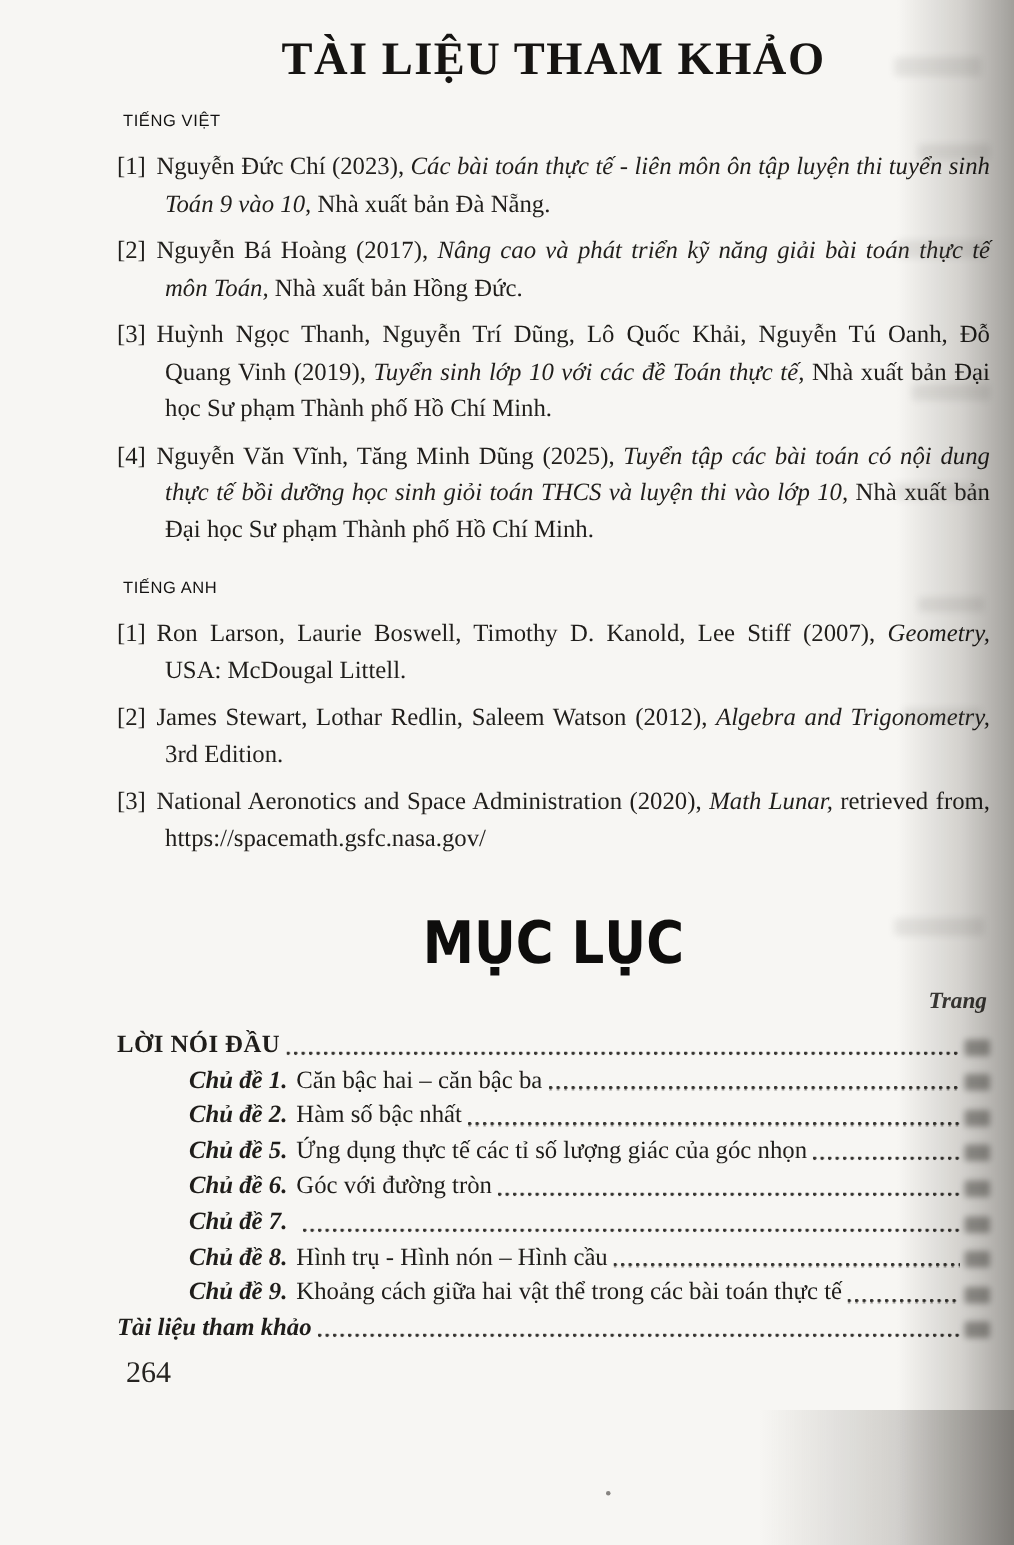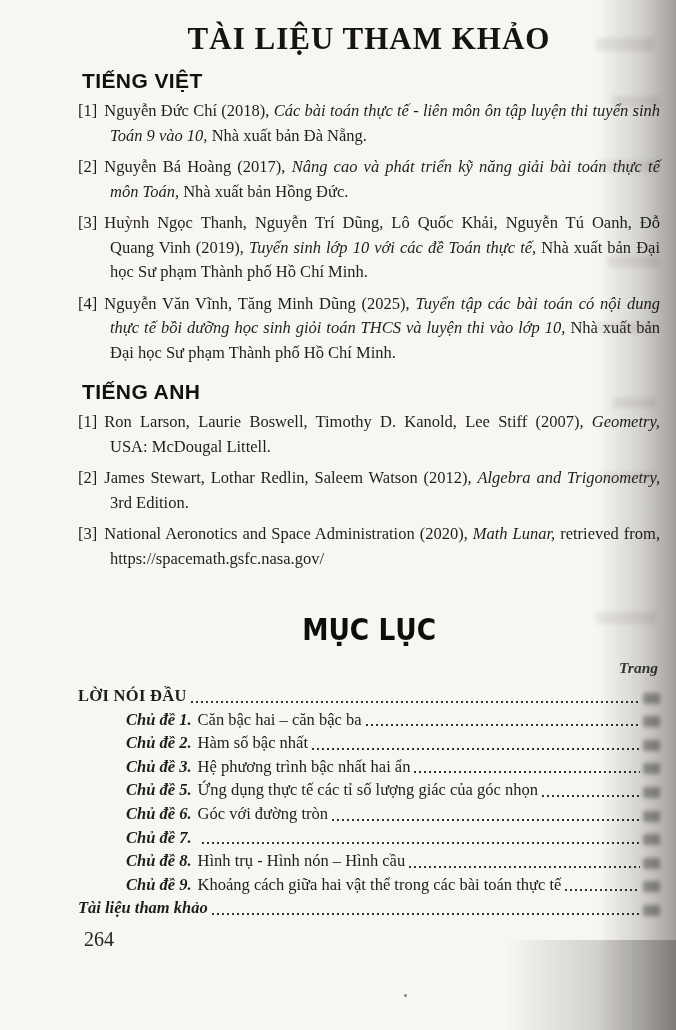--- a/index.html
+++ b/index.html
@@ -10,33 +10,33 @@
     color:#1f1d1a;
   }
   .content{position:absolute;top:0;left:0;right:0;bottom:0;padding:20px 16px 0 38px;box-sizing:border-box;margin-left:40px;}
 
   .doc-title{
     margin:0;text-align:center;font-size:31px;font-weight:bold;line-height:38px;
     letter-spacing:1px;color:#161412;
   }
   .lang-heading{
     margin:12px 0 0 4px;font-family:"Liberation Sans","DejaVu Sans",sans-serif;
-    font-size:21px;font-weight:bold;letter-spacing:.4px;color:#121110;line-height:22px;
+    font-size:11px;font-weight:normal;letter-spacing:.4px;color:#121110;line-height:22px;
   }
   .ref{
     margin:7px 0 0 0;font-size:16.5px;line-height:24.5px;text-align:justify;
     padding-left:32px;text-indent:-32px;color:#201e1b;
   }
   .ref-label{margin-right:7px;}
   .it{font-style:italic;}
 
   .toc-title{
     margin:34px 0 0 0;text-align:center;
     font-family:"DejaVu Sans","Liberation Sans",sans-serif;
-    font-size:30px;font-weight:900;line-height:50px;color:#0e0d0c;
+    font-size:39px;font-weight:900;line-height:50px;color:#0e0d0c;
     letter-spacing:0;
   }
   .toc-title span{display:inline-block;transform:scaleX(.88);}
   .page-col-label{
     margin:4px 2px 8px 0;text-align:right;font-style:italic;font-weight:600;
     font-size:15.5px;color:#3c3a37;line-height:17px;
   }
   .toc{font-size:16.5px;}
   .toc-line{display:flex;align-items:flex-end;line-height:23.6px;white-space:nowrap;justify-content:flex-end;}
   .toc-line.indent{margin-left:48px;}
@@ -75,21 +75,21 @@
 </head>
 <body>
 
 <div class="page">
   <div class="content">
 
     <h1 class="doc-title">TÀI LIỆU THAM KHẢO</h1>
 
     <div class="lang-heading">TIẾNG VIỆT</div>
 
-    <p class="ref"><span class="ref-label">[1]</span><span>Nguyễn Đức Chí (2018), </span><span class="it">Các bài toán thực tế - liên môn ôn tập luyện thi tuyển sinh Toán 9 vào 10, </span><span>Nhà xuất bản Đà Nẵng.</span></p>
+    <p class="ref"><span class="ref-label">[1]</span><span>Nguyễn Đức Chí (2023), </span><span class="it">Các bài toán thực tế - liên môn ôn tập luyện thi tuyển sinh Toán 9 vào 10, </span><span>Nhà xuất bản Đà Nẵng.</span></p>
 
     <p class="ref"><span class="ref-label">[2]</span><span>Nguyễn Bá Hoàng (2017), </span><span class="it">Nâng cao và phát triển kỹ năng giải bài toán thực tế môn Toán, </span><span>Nhà xuất bản Hồng Đức.</span></p>
 
     <p class="ref"><span class="ref-label">[3]</span><span>Huỳnh Ngọc Thanh, Nguyễn Trí Dũng, Lô Quốc Khải, Nguyễn Tú Oanh, Đỗ Quang Vinh (2019), </span><span class="it">Tuyển sinh lớp 10 với các đề Toán thực tế, </span><span>Nhà xuất bản Đại học Sư phạm Thành phố Hồ Chí Minh.</span></p>
 
     <p class="ref"><span class="ref-label">[4]</span><span>Nguyễn Văn Vĩnh, Tăng Minh Dũng (2025), </span><span class="it">Tuyển tập các bài toán có nội dung thực tế bồi dưỡng học sinh giỏi toán THCS và luyện thi vào lớp 10, </span><span>Nhà xuất bản Đại học Sư phạm Thành phố Hồ Chí Minh.</span></p>
 
     <div class="lang-heading" style="margin-top:16px">TIẾNG ANH</div>
 
     <p class="ref"><span class="ref-label">[1]</span><span>Ron Larson, Laurie Boswell, Timothy D. Kanold, Lee Stiff (2007), </span><span class="it">Geometry, </span><span>USA: McDougal Littell.</span></p>
@@ -118,26 +118,20 @@
           <span class="smudge"></span>
         </div>
 
       <div class="toc-line indent">
           <span class="toc-prefix">Chủ đề 2.</span>
           <span class="toc-label">Hàm số bậc nhất</span>
           <span class="leader"></span>
           <span class="smudge"></span>
         </div>
 
-      <div class="toc-line indent">
-          <span class="toc-prefix">Chủ đề 3.</span>
-          <span class="toc-label">Hệ phương trình bậc nhất hai ẩn</span>
-          <span class="leader"></span>
-          <span class="smudge"></span>
-        </div>
 
 
       <div class="toc-line indent">
           <span class="toc-prefix">Chủ đề 5.</span>
           <span class="toc-label">Ứng dụng thực tế các tỉ số lượng giác của góc nhọn</span>
           <span class="leader"></span>
           <span class="smudge"></span>
         </div>
 
       <div class="toc-line indent">

